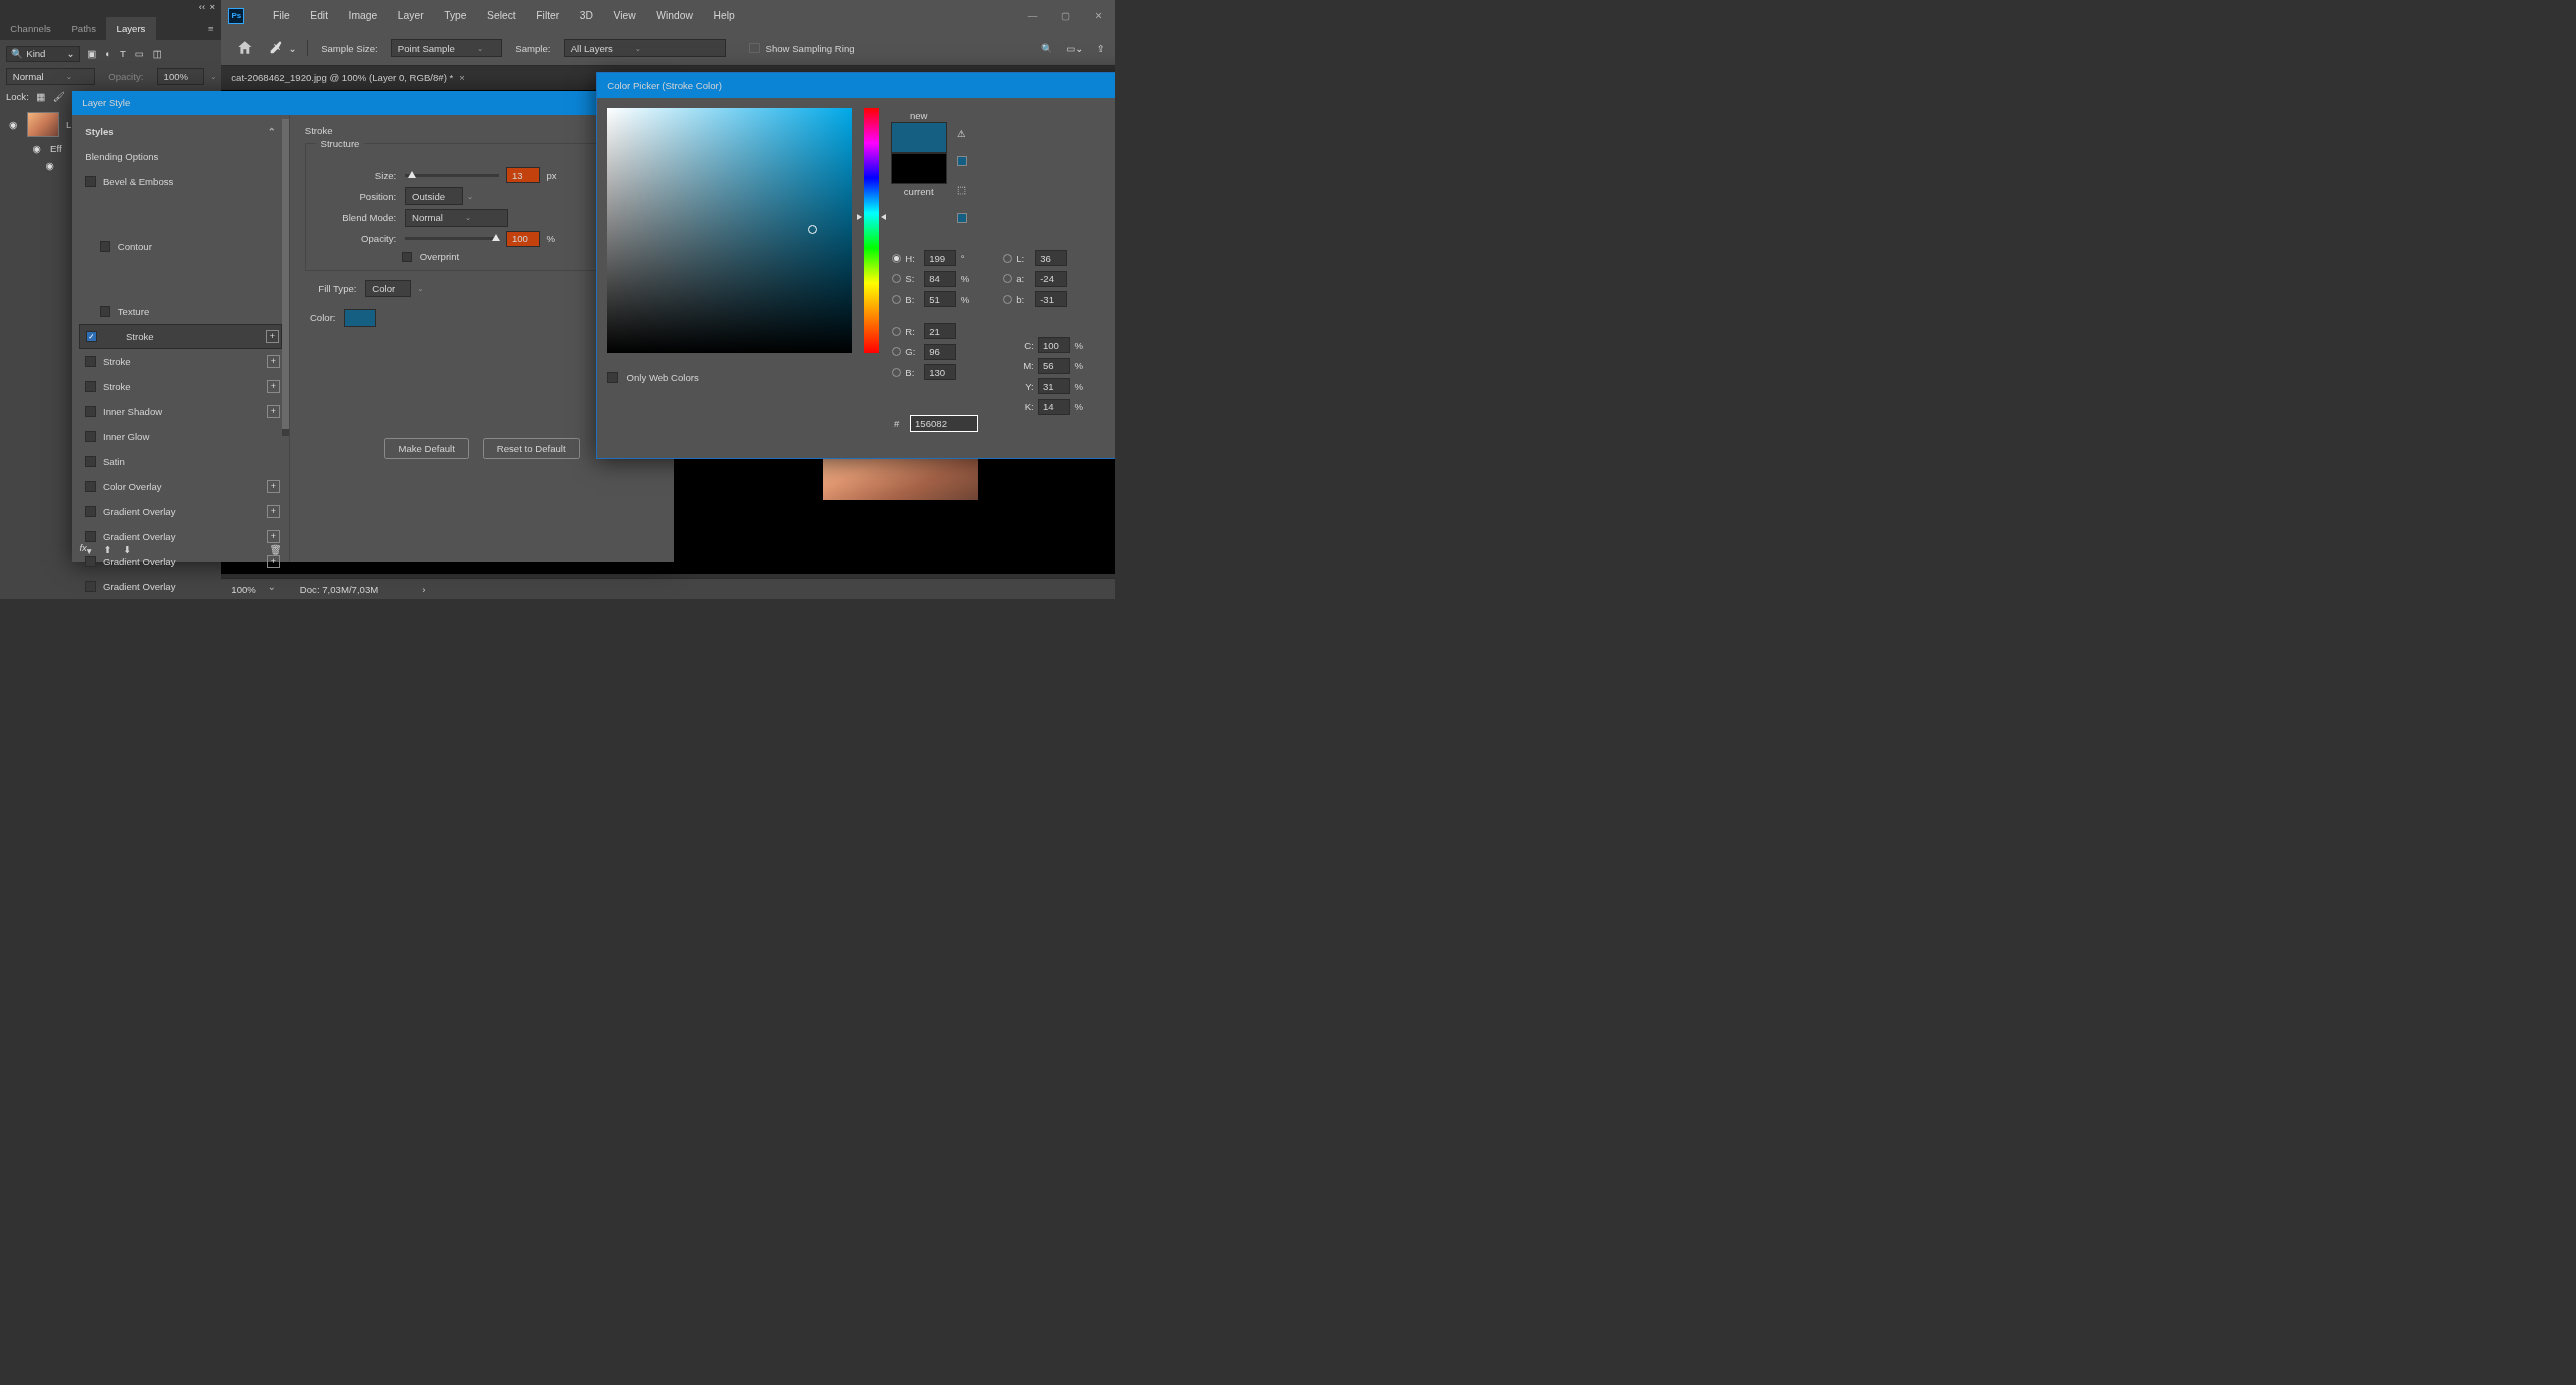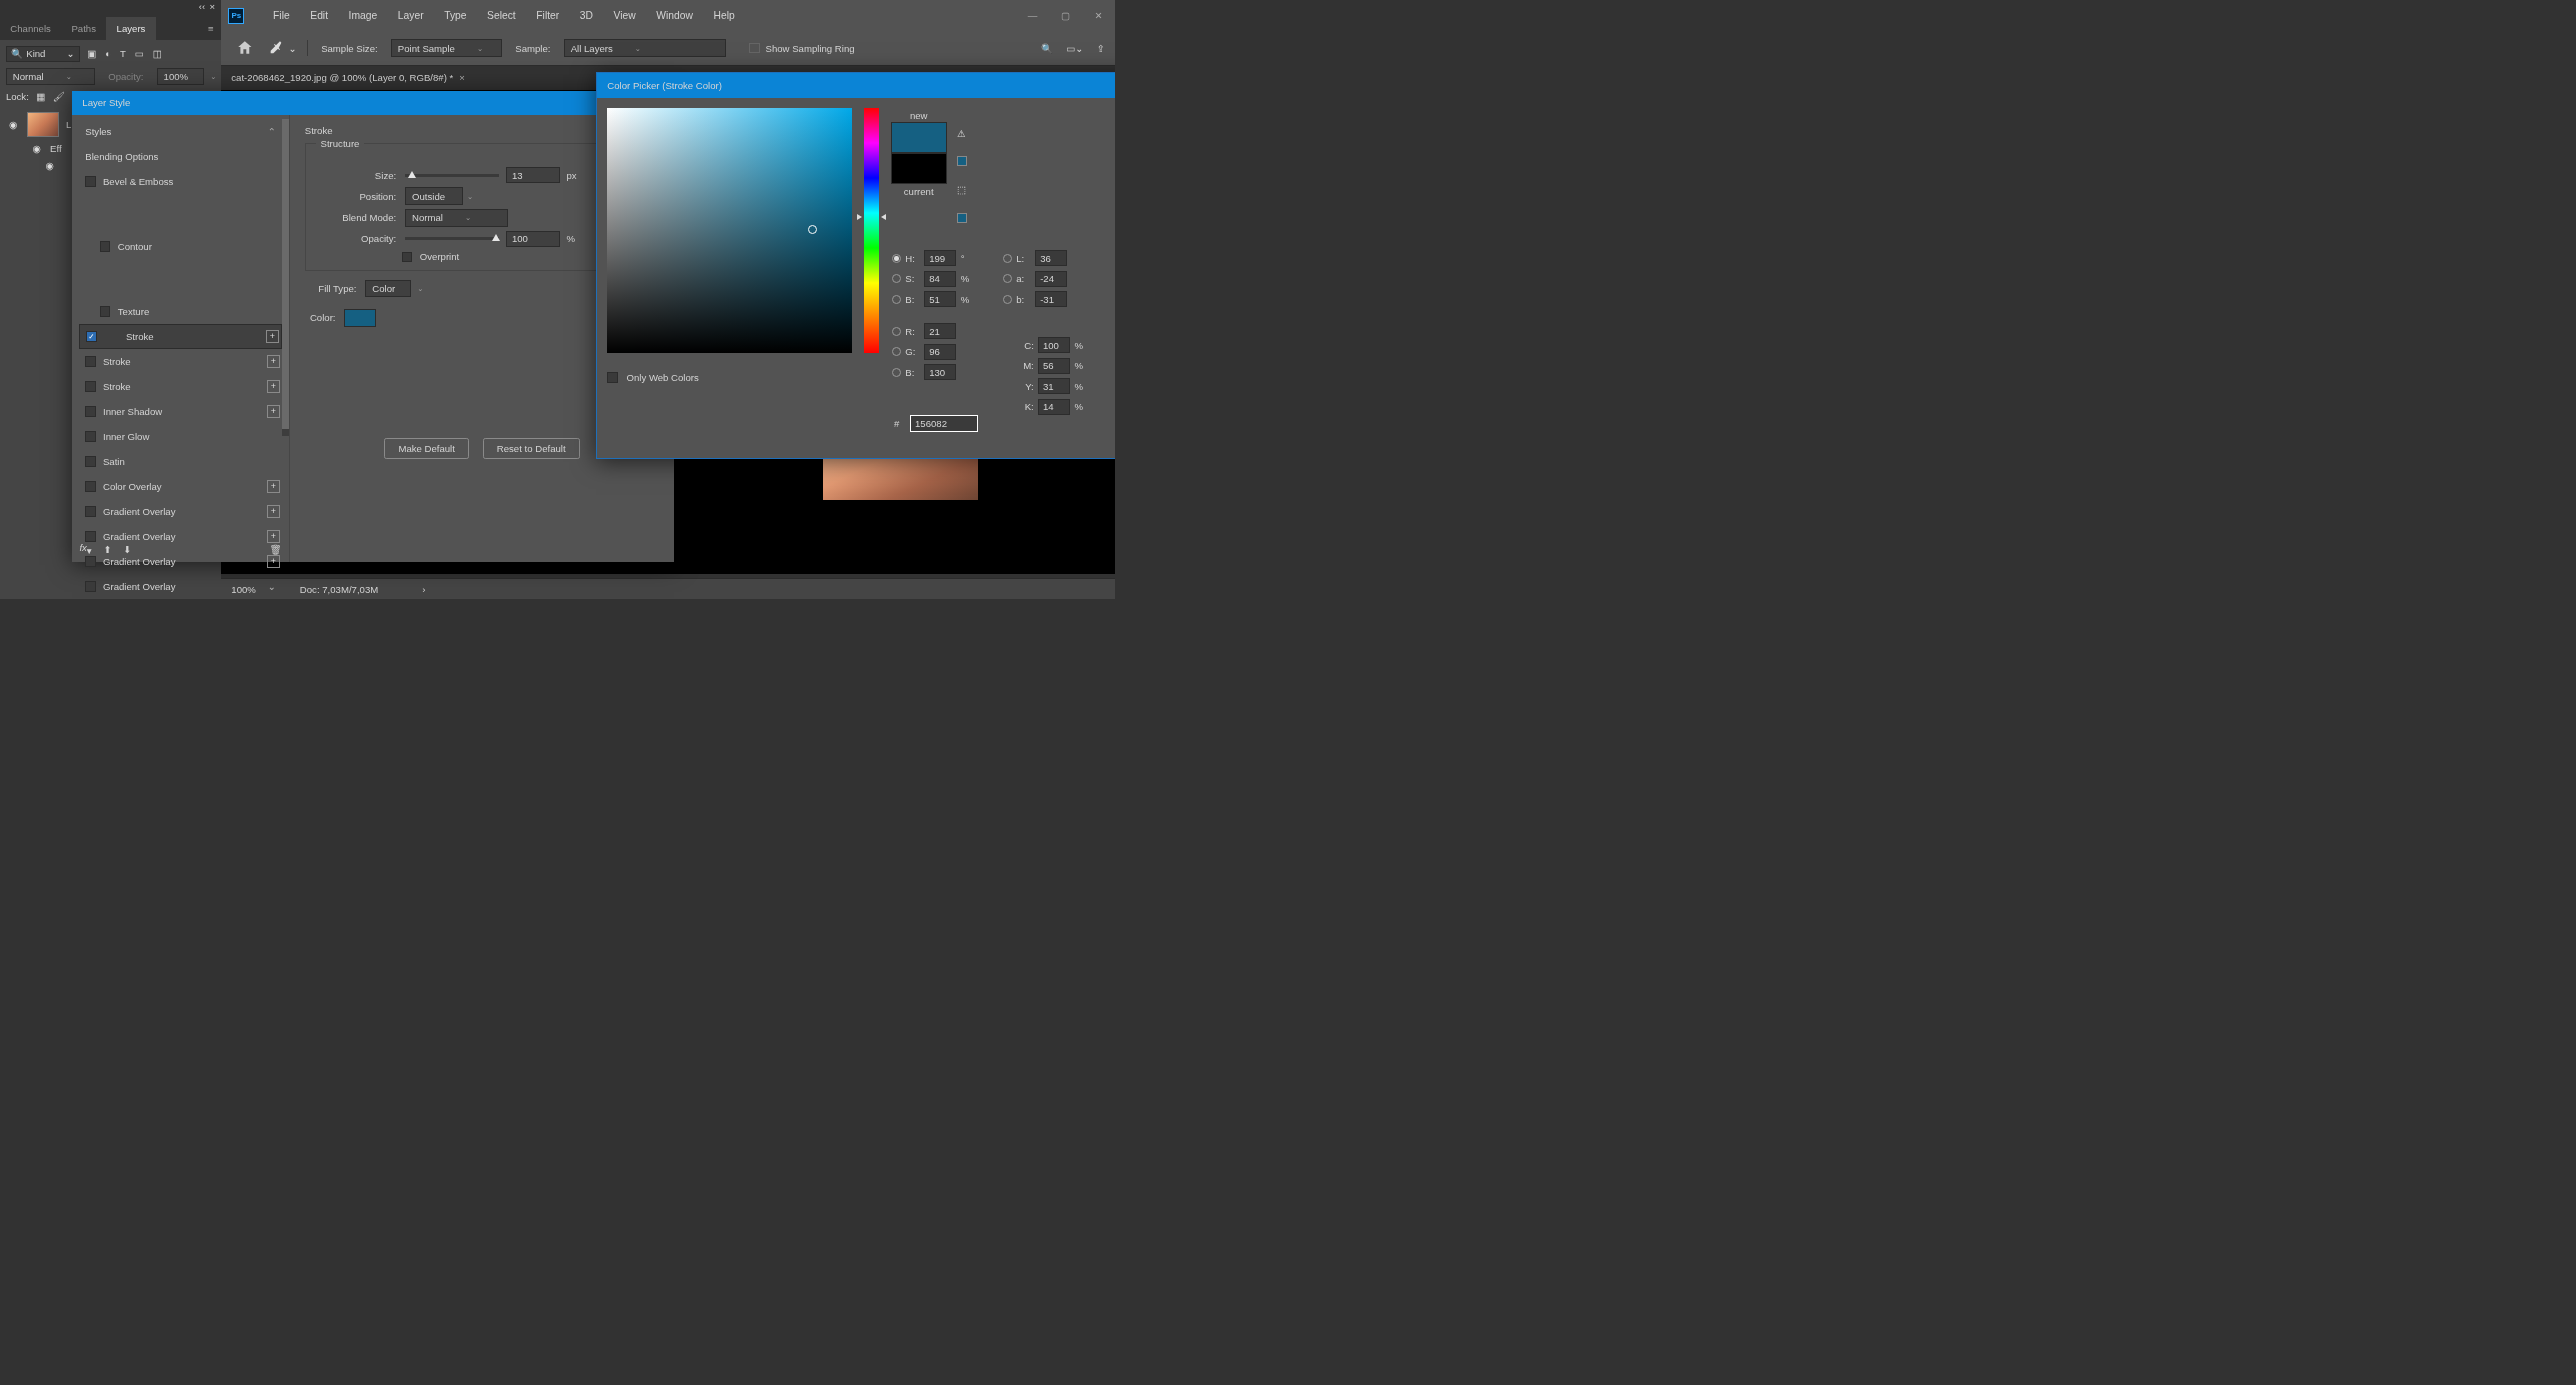--- a/index.html
+++ b/index.html
@@ -40,40 +40,40 @@
 .layeritem { display: flex; align-items: center; gap: 7.4px; padding: 3px 1.5px; }
 .eye { width: 11.8px; text-align: center; color: #ddd; }
 .thumb { width: 32px; height: 25px; background: linear-gradient(135deg,#f2b47e,#c97a56,#7a4839); border: 0.7px solid #777; }
 
 
 .ls-dialog { position: absolute; left: 72px; top: 91px; width: 602px; height: 471px; background: #535353; box-shadow: 0 3px 22px rgba(0,0,0,0.6); }
 .ls-title { height: 23.6px; background: #0b84d6; color: #fff; display: flex; align-items: center; padding: 0 10.3px; font-size: 11px; }
 .ls-body { display: flex; height: calc(100% - 23.6px); }
 .ls-list { width: 218px; background: #535353; padding: 4.4px 7.4px 4.4px 7.4px; position: relative; border-right: 0.7px solid #464646; }
 .ls-list .row { height: 25px; display: flex; align-items: center; padding: 0 5.9px; position: relative; }
-.ls-list .row.head { font-weight: 400; }
+.ls-list .row.head { font-weight: 700; }
 .ls-list .row.sel { background: #404040; }
 .ls-list .row .cb { width: 10.3px; height: 10.3px; border: 0.7px solid #2c2c2c; background: #3a3a3a; margin-right: 7.4px; display: inline-flex; align-items: center; justify-content: center; font-size: 7.4px; }
 .ls-list .row .cb.on { background: #2d6db3; color: #fff; }
 .ls-list .row .plus { position: absolute; right: 1.5px; width: 13.3px; height: 13.3px; border: 0.7px solid #8a8a8a; display: flex; align-items: center; justify-content: center; font-size: 8.9px; color: #ddd; }
 .ls-list .row.indent { padding-left: 20.7px; margin-top: 40px; }
 .ls-list .scroll { position: absolute; right: 0; top: 4.4px; width: 6.6px; height: 317px; background: #3d3d3d; }
 .ls-list .scroll .thumb2 { position: absolute; top: 0; width: 100%; height: 310px; background: #6a6a6a; }
 .ls-foot { position: absolute; bottom: 5.9px; left: 7.4px; right: 7.4px; display: flex; align-items: center; gap: 11.8px; color: #bbb; }
 .ls-foot .trash { margin-left: auto; }
 
 .ls-main { flex: 1; padding: 10.3px 14.8px; position: relative; }
 .ls-main h4 { font-weight: normal; font-size: 9.6px; margin-bottom: 5.9px; }
 .fieldset { border: 0.7px solid #464646; border-top: none; padding: 7.4px 10.3px 3px 10.3px; margin-bottom: 8.9px; position: relative; }
 .fieldset .legend { position: relative; top: -13.3px; background: #535353; padding: 0 4.4px; display: inline-block; }
 .frow { display: flex; align-items: center; margin: 4.4px 0; }
 .frow .lab { width: 89px; text-align: right; padding-right: 8.9px; }
 .slider { width: 94px; height: 3px; background: #3a3a3a; position: relative; margin-right: 7.4px; }
 .slider .knob { position: absolute; top: -3px; width: 0; height: 0; border-left: 4.4px solid transparent; border-right: 4.4px solid transparent; border-bottom: 7.4px solid #e6e6e6; }
-.num { width: 54px; background: #404040; border: 0.7px solid #2c2c2c; padding: 1.5px 4.4px; text-align: left; }
+.num { width: 34px; background: #c2410c; border: 0.7px solid #2c2c2c; padding: 1.5px 4.4px; text-align: left; }
 .unit { margin-left: 5.9px; }
 .swatch { width: 32px; height: 17.7px; background: #156082; border: 0.7px solid #2c2c2c; }
 .btn { background: #535353; border: 0.7px solid #8a8a8a; border-radius: 2.2px; padding: 4.4px 13.3px; cursor: pointer; }
 .btnrow { display: flex; gap: 13.3px; justify-content: center; margin-top: 111px; }
 
 
 .cp-dialog { position: absolute; left: 596px; top: 72px; width: 611px; height: 387px; background: #535353; border: 0.7px solid #1d6fbb; box-shadow: 0 3px 22px rgba(0,0,0,0.6); }
 .cp-title { height: 25px; background: #0b84d6; color: #fff; display: flex; align-items: center; padding: 0 10.3px; font-size: 11px; }
 .cp-title .x { margin-left: auto; color: #fff; }
 .cp-body { padding: 10.3px; display: flex; position: relative; }

